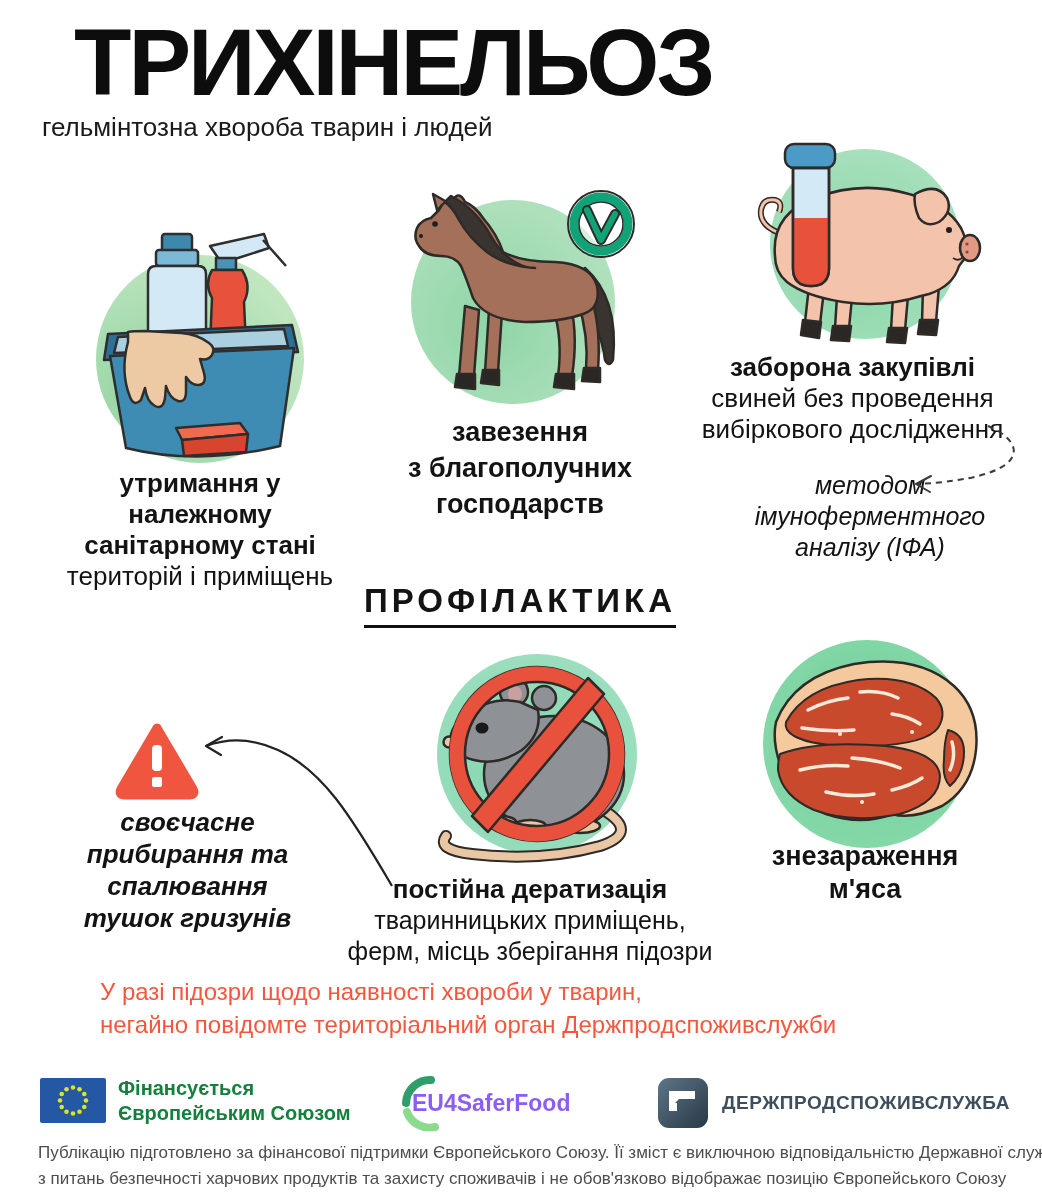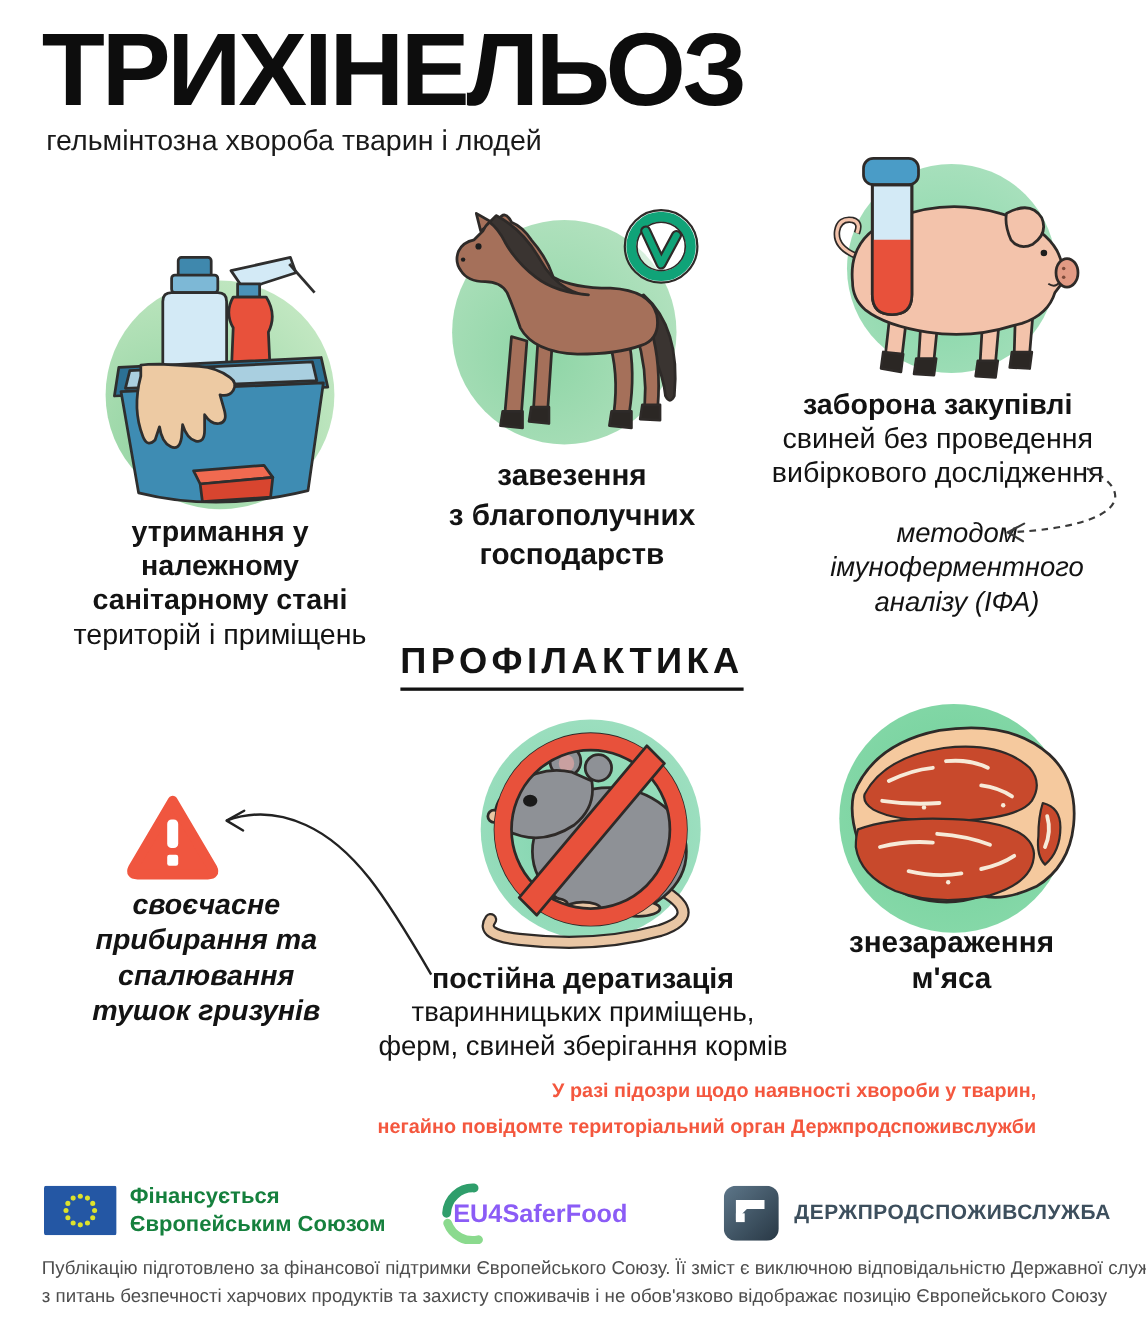--- a/index.html
+++ b/index.html
@@ -1,28 +1,28 @@
 <!DOCTYPE html>
 <html><head>
 <meta charset="utf-8">
 <style>
   html,body{margin:0;padding:0;background:#ffffff;}
   .poster{position:relative;width:1042px;height:1200px;background:#fff;overflow:hidden;
           font-family:"Liberation Sans",sans-serif;color:#131313;}
   .abs{position:absolute;}
   .nowrap{white-space:nowrap;}
-  .title{font-size:94px;font-weight:800;letter-spacing:-3px;line-height:1;color:#0d0d0d;}
+  .title{font-size:94px;font-weight:800;letter-spacing:-3px;line-height:1;color:#0d0d0d;margin-left:36px;}
   .subtitle{font-size:26px;color:#1a1a1a;}
   .cap{text-align:center;font-size:26px;line-height:31px;}
   .cap div{white-space:nowrap;}
   .b{font-weight:700;}
   .it{font-style:italic;}
   .heading{font-size:33px;font-weight:800;letter-spacing:4px;text-align:center;}
   .heading span{display:inline-block;border-bottom:3px solid #111;padding-bottom:5px;}
-  .alert{width:842px;text-align:right;font-weight:700;font-size:18px;line-height:33px;}
+  .alert{width:842px;text-align:left;font-weight:400;font-size:24px;line-height:33px;}
   .eu-text{font-size:20px;line-height:25px;font-weight:700;}
   .eu4sf{display:flex;align-items:center;}
   .eu4sf .lbl{font-size:23px;font-weight:700;color:#8b5cf6;margin-left:-42px;}
   .dpss{display:flex;align-items:center;gap:14px;}
   .dpss .lbl{font-size:19px;font-weight:700;color:#3d4f5d;letter-spacing:.5px;}
   .fineprint{font-size:17px;line-height:26px;color:#4d4d4d;}
 </style>
 </head>
 <body>
 
@@ -206,21 +206,21 @@
       <circle cx="135" cy="112" r="87" fill="none" stroke="#2e2a28" stroke-width="2.5"></circle>
       <circle cx="135" cy="112" r="80" fill="none" stroke="#e8513b" stroke-width="15"></circle>
       <circle cx="135" cy="112" r="72" fill="none" stroke="#2e2a28" stroke-width="2.5"></circle>
       <path d="M186,36 L202,52 L86,190 L70,174 Z" fill="#e8513b" stroke="#2e2a28" stroke-width="2.5" stroke-linejoin="round"></path>
     </g>
   </svg>
 
   <div class="abs cap" style="left:340px;top:874px;width:380px;font-size:25px;">
     <div class="b" style="font-size:26px;">постійна дератизація</div>
     <div>тваринницьких приміщень,</div>
-    <div>ферм, свиней зберігання кормів</div>
+    <div>ферм, місць зберігання підозри</div>
   </div>
 
   <svg class="abs" style="left:742px;top:622px;" width="250" height="245" viewBox="0 0 250 245">
     <defs>
       <radialGradient id="g5" cx="50%" cy="45%" r="80%">
         <stop offset="0" stop-color="#6fcf9a"></stop>
           <stop offset="1" stop-color="#8fdcae"></stop>
       </radialGradient>
     </defs>
     <circle cx="125" cy="122" r="104" fill="url(#g5)"></circle>

